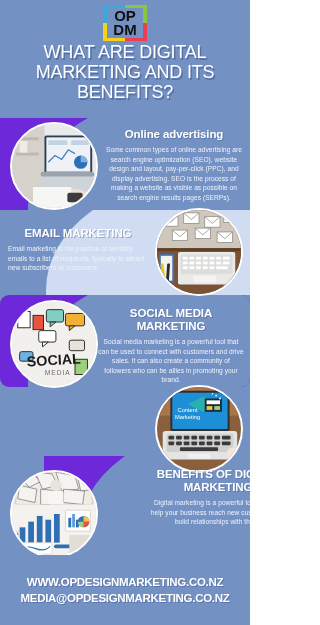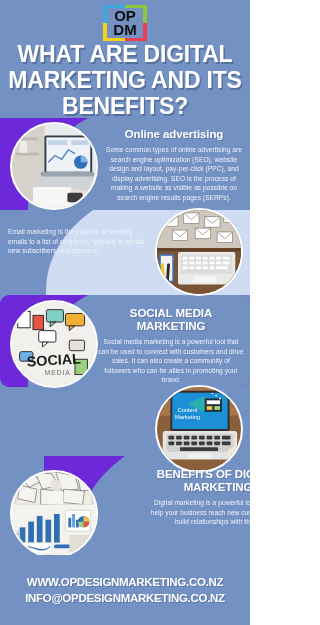--- a/index.html
+++ b/index.html
@@ -51,22 +51,22 @@
     font-weight: bold;
     font-size: 15px;
     color: #111;
     letter-spacing: 0px;
   }
 
   .main-title {
     position: absolute; left: 8px; right: 8px; top: 42px;
     text-align: center;
     color: #ffffff;
-    font-weight: bold;
-    font-size: 23px;
+    font-weight: normal;
+    font-size: 18px;
     line-height: 1.12;
     letter-spacing: -0.2px;
     text-shadow: 1.5px 1.5px 0 rgba(60,85,130,0.55);
   }
 
   
   .band {
     position: absolute; left: 0; width: 250px;
     overflow: hidden;
   }
@@ -181,20 +181,21 @@
       <rect x="30" y="50" width="56" height="5" rx="2" fill="#9aa4ae"></rect>
       <ellipse cx="60" cy="80" rx="26" ry="12" fill="#f0ddd4"></ellipse>
       <rect x="22" y="66" width="40" height="22" fill="#f6f6f4"></rect>
       <rect x="58" y="72" width="16" height="10" rx="2" fill="#3b3b40"></rect>
     </svg>
   </div>
 
   <div class="band dark" style="top:210px; height:85px;">
     <div class="blob light-blob right" style="right:-96px; top:-30px;"></div>
     <div class="txt ta-l" style="left:8px; top:17px; width:140px;">
+      <div class="sec-title ta-c">EMAIL MARKETING</div>
       <div class="sec-body">Email marketing is the practice of sending emails to a list of recipients, typically to attract new subscribers or customers.</div>
     </div>
   </div>
   <div class="photo" style="left:155px; top:208px;">
     <svg viewBox="0 0 88 88">
       <rect width="88" height="88" fill="#6b4a30"></rect>
       <rect x="0" y="0" width="88" height="44" fill="#cfc7bb"></rect>
       <g fill="#ffffff" stroke="#8d8b86" stroke-width="0.8">
         <g>
             <rect x="6" y="6" width="16" height="11"></rect>
@@ -387,16 +388,16 @@
       <path d="M4 82 q10 -6 20 -2 q10 4 16 -2" fill="none" stroke="#2f6fb5" stroke-width="1.2"></path>
       <rect x="0" y="62" width="8" height="16" rx="1" fill="#e6e3dc" stroke="#c9c5bd" stroke-width="0.6"></rect>
       <rect x="1.5" y="64" width="5" height="5" fill="#2f6fb5"></rect>
       <rect x="44" y="76" width="26" height="4" rx="2" fill="#2f6fb5"></rect>
       <rect x="60" y="66" width="28" height="22" fill="#e2ded6"></rect>
     </svg>
   </div>
 
   <div class="footer">
     <div>WWW.OPDESIGNMARKETING.CO.NZ</div>
-    <div>INFO@OPDESIGNMARKETING.CO.NZ</div>
+    <div>MEDIA@OPDESIGNMARKETING.CO.NZ</div>
   </div>
 
 </div>
 
 </body></html>

